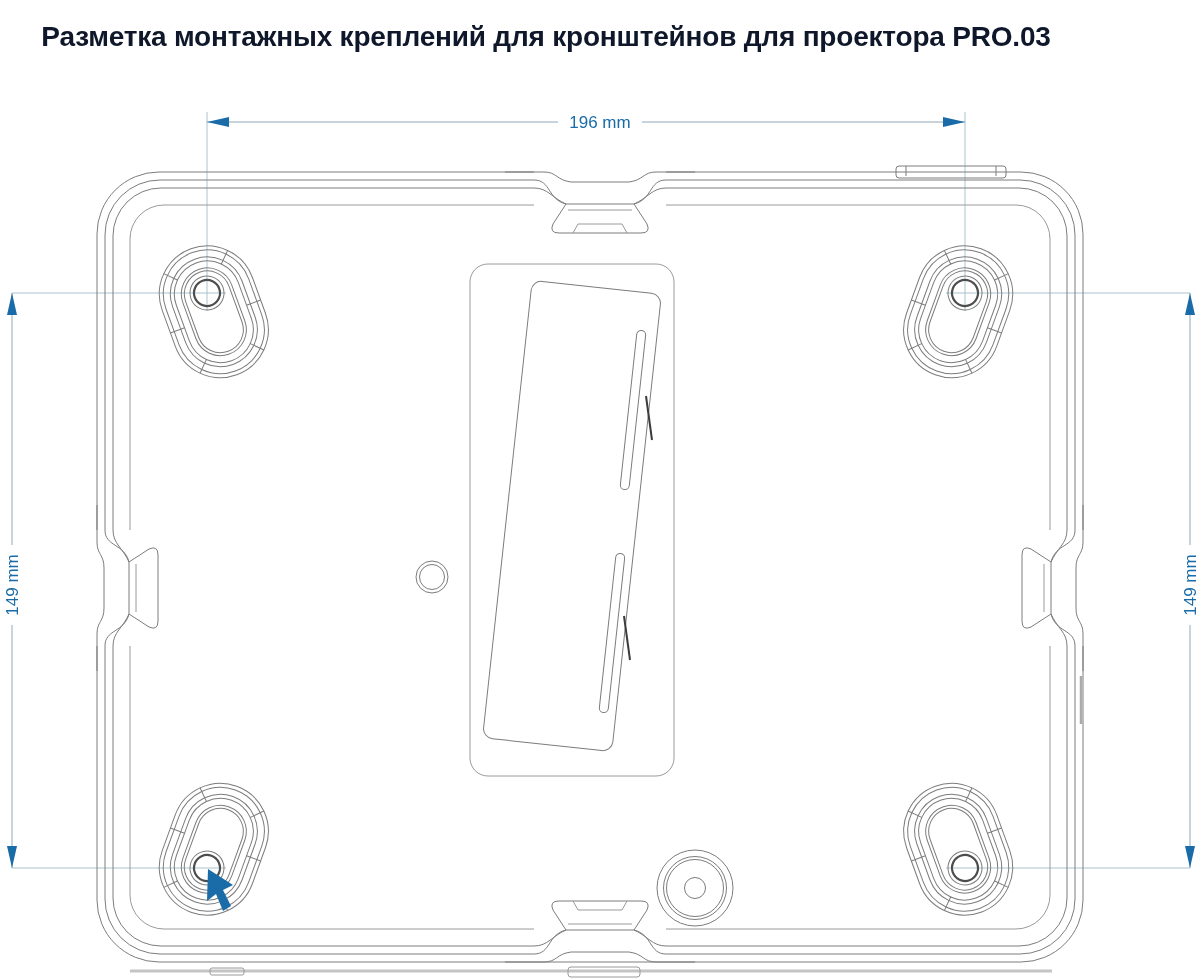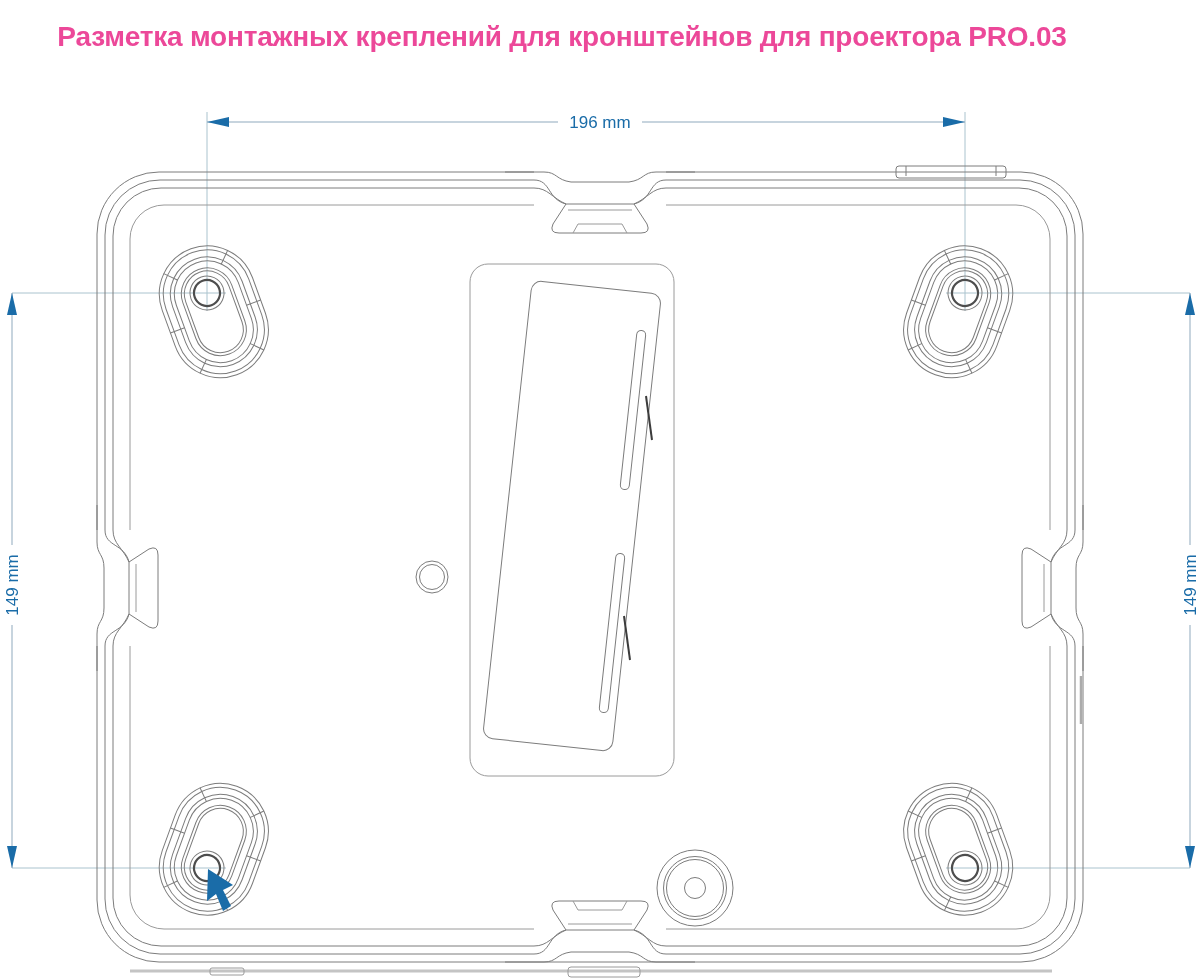--- a/index.html
+++ b/index.html
@@ -1,22 +1,22 @@
 <!DOCTYPE html>
 <html><head>
 <meta charset="utf-8">
 <style>
   html,body{margin:0;padding:0;}
   body{
     width:1200px;height:980px;position:relative;background:#ffffff;
     font-family:"Liberation Sans",sans-serif;overflow:hidden;
   }
   .title{
-    position:absolute;top:2px;left:16px;width:1092px;text-align:center;
-    font-size:28px;font-weight:600;color:#ec4899;letter-spacing:-0.2px;
+    position:absolute;top:2px;left:0;width:1092px;text-align:center;
+    font-size:28px;font-weight:600;color:#0f172a;letter-spacing:-0.2px;
   }
   svg{position:absolute;left:0;top:0;}
   .ol{fill:none;stroke:#7c7c7c;stroke-width:1;}
   .olL{fill:none;stroke:#9a9a9a;stroke-width:1;}
   .olD{fill:none;stroke:#4d4d4d;stroke-width:2.2;}
   .plug{fill:#ffffff;stroke:none;}
   .ext{fill:none;stroke:#aac3ce;stroke-width:1;}
   .dim{fill:none;stroke:#8fa9bd;stroke-width:1;}
   .arr{fill:#1a6ca8;stroke:none;}
   .dimtxt{font-size:17px;fill:#1a6ca8;}

